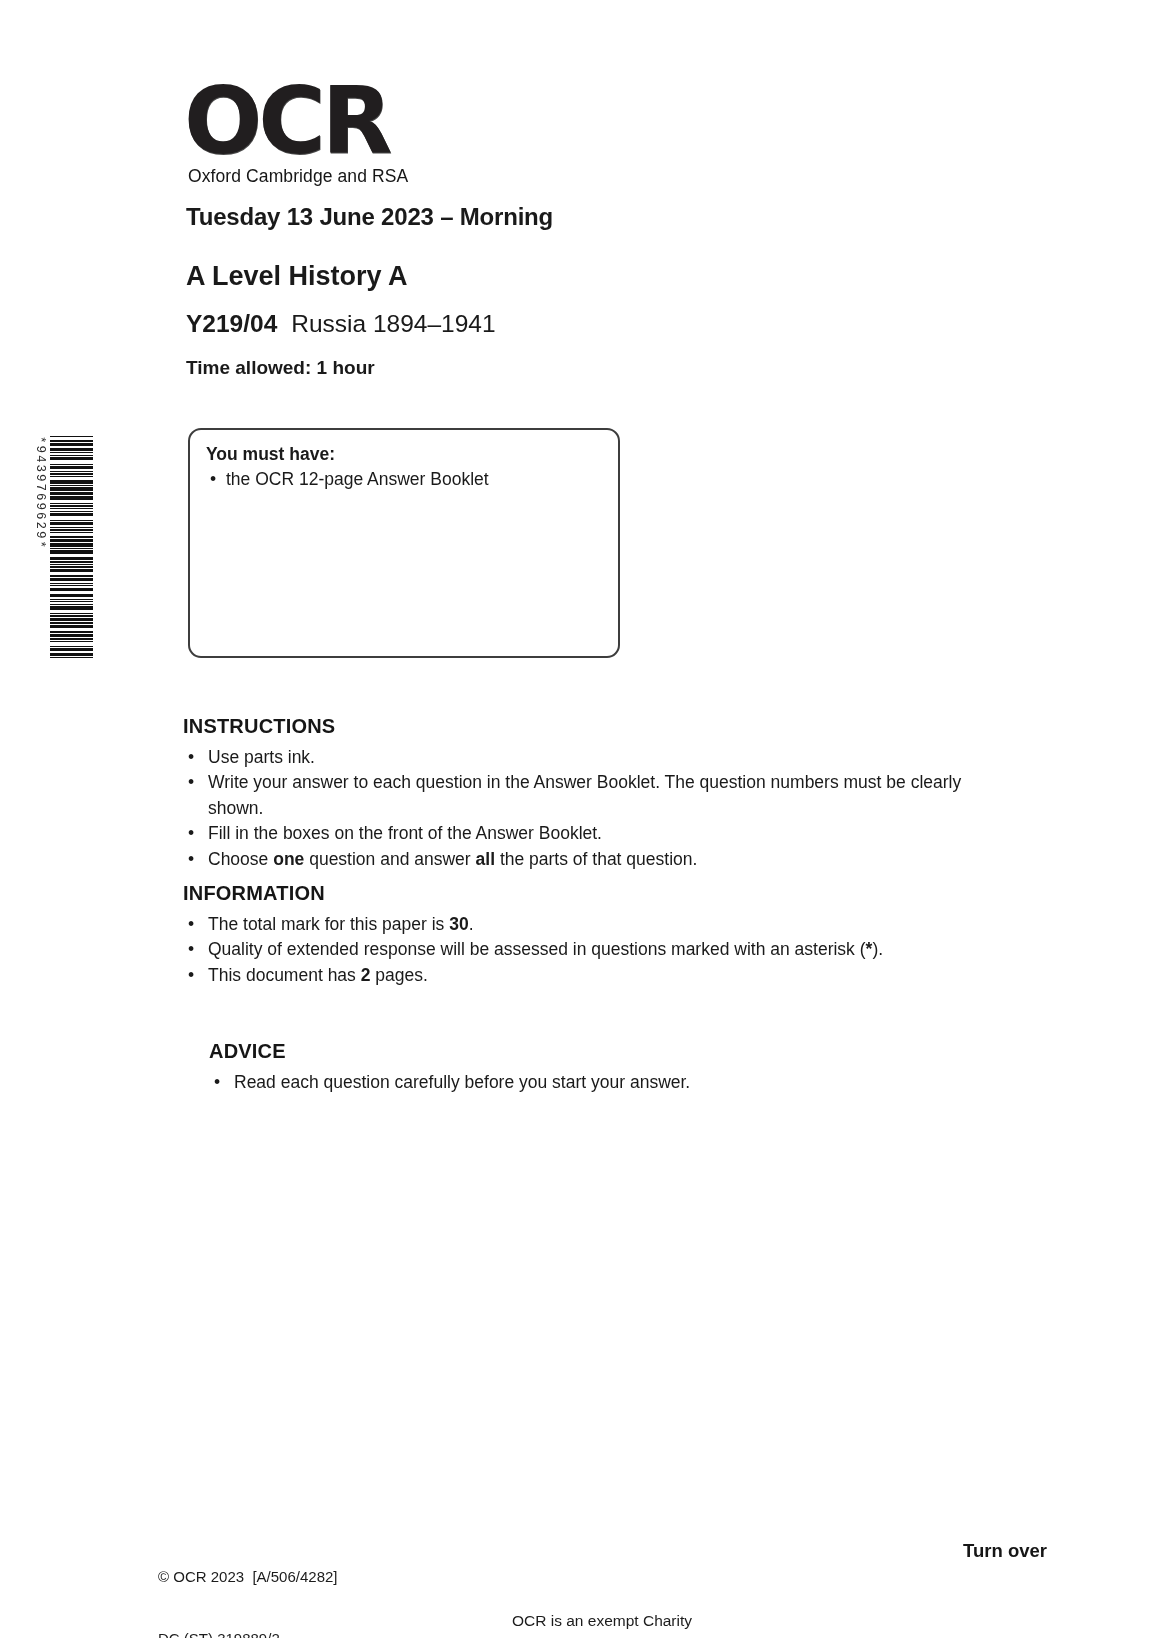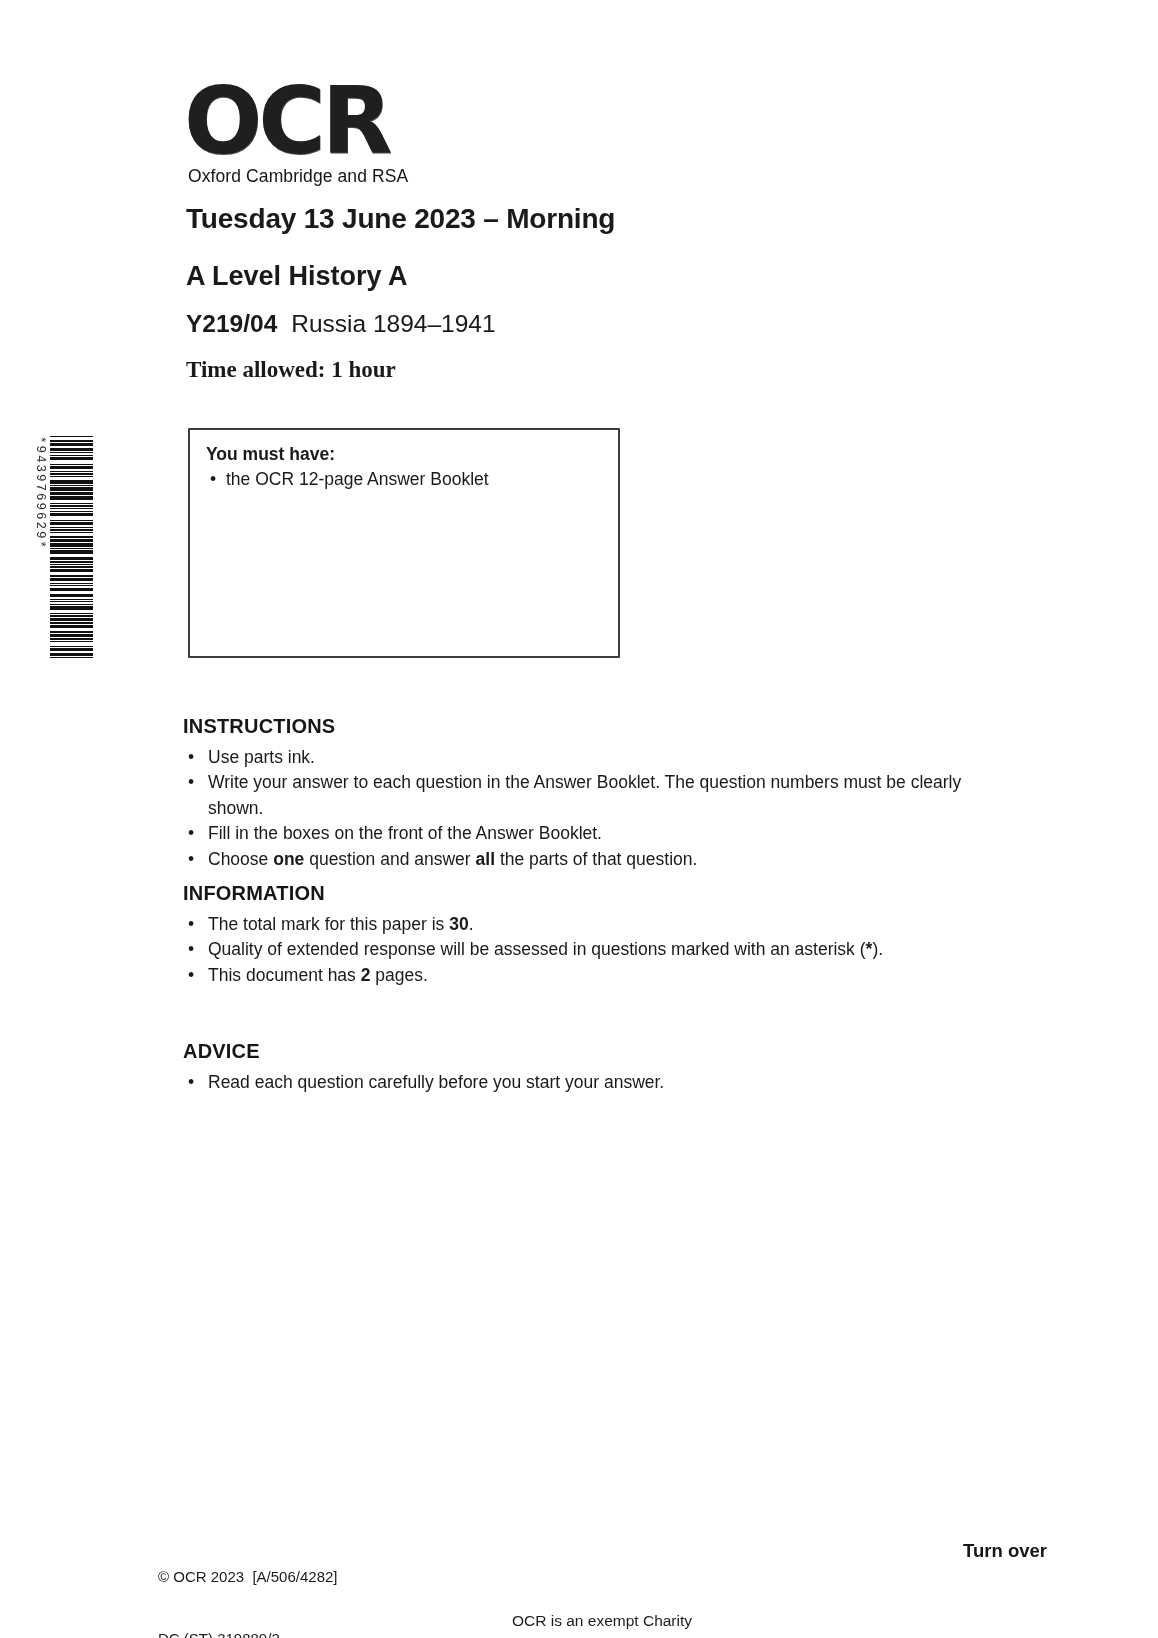--- a/index.html
+++ b/index.html
@@ -26,25 +26,25 @@
   }
   .logo-sub {
     margin-top: 7px;
     margin-left: 4px;
     font-size: 17.5px;
     color: #161616;
     letter-spacing: 0.1px;
   }
 
   
-  .title    { position: absolute; left: 186px; top: 203px; font-size: 28px;   font-weight: 700; letter-spacing: -0.2px; }
+  .title    { position: absolute; left: 186px; top: 203px; font-size: 24px;   font-weight: 700; letter-spacing: -0.2px; }
   .subject  { position: absolute; left: 186px; top: 261px; font-size: 27px;   font-weight: 700; }
   .paper    { position: absolute; left: 186px; top: 310px; font-size: 24.5px; }
   .paper-code { font-weight: 700; margin-right: 14px; }
-  .time     { position: absolute; left: 186px; top: 357px; font-size: 23px;   font-weight: 700; font-family: Liberation Serif, serif; }
+  .time     { position: absolute; left: 186px; top: 357px; font-size: 19px;   font-weight: 700; }
 
   
   .barcode { position: absolute; left: 33px; top: 436px; display: flex; align-items: flex-start; }
   .barcode-label {
     writing-mode: vertical-rl;
     text-orientation: sideways;
     font-family: "Liberation Mono", monospace;
     font-size: 12.5px;
     letter-spacing: 2px;
     color: #2a2a2a;
@@ -53,38 +53,38 @@
   }
   .barcode-bars { width: 43px; }
   .barcode-bars .bar { width: 100%; }
 
   
   .must-box {
     position: absolute;
     left: 188px; top: 428px;
     width: 396px; height: 202px;
     border: 2px solid #3d3d3d;
-    border-radius: 1px;
+    border-radius: 13px;
     padding: 12px 16px;
   }
   .must-heading { font-size: 17.5px; font-weight: 700; line-height: 25px; }
   ul.plain-list { margin: 0; padding: 0; list-style: none; }
   .must-box li {
     position: relative;
     padding-left: 20px;
     font-size: 17.5px;
     line-height: 25px;
   }
   .must-box li::before { content: "\2022"; position: absolute; left: 4px; }
 
   
   .section { position: absolute; left: 183px; width: 828px; }
   .sec-instructions { top: 700px; margin-top: 15px; }
   .sec-information  { top: 882px; }
-  .sec-advice       { top: 1040px; }
+  .sec-advice       { top: 1040px; margin-left: 26px; }
   .section h2 {
     margin: 0 0 7px 0;
     font-size: 20px;
     font-weight: 700;
     letter-spacing: 0.2px;
     color: #161616;
   }
   .section li {
     position: relative;
     padding-left: 25px;

